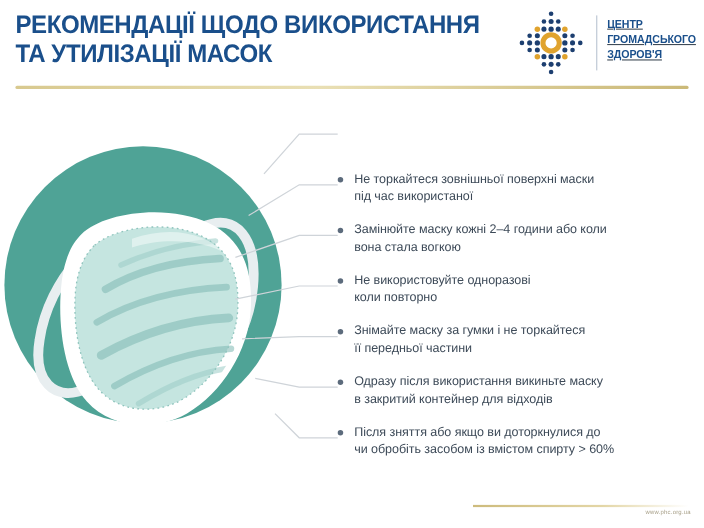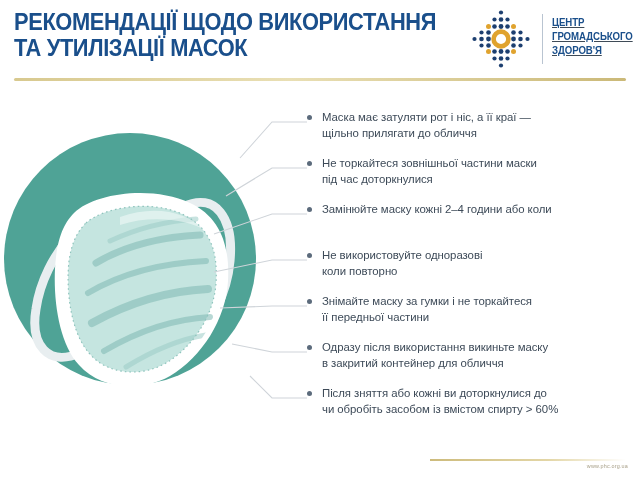--- a/index.html
+++ b/index.html
@@ -269,40 +269,34 @@
     <path d="M34 134 L92 114 L127 114"></path>
     <path d="M34 172 L92 160 L127 160"></path>
     <path d="M40 208 L92 206 L127 206"></path>
     <path d="M52 244 L92 252 L127 252"></path>
     <path d="M70 276 L92 298 L127 298"></path>
   </g>
 </svg>
 
 <div id="tips-list">
 
-  <div class="tip" style="top:10px">
-    <span class="tip-bullet"></span>
-    <div class="tip-text">
-      <div>Маска має затуляти рот і ніс, а її краї —</div>
-      <div>щільно прилягати до обличчя</div>
-    </div>
-  </div>
 
   <div class="tip" style="top:56px">
     <span class="tip-bullet"></span>
     <div class="tip-text">
-      <div>Не торкайтеся зовнішньої частини маски</div>
-      <div>під час доторкнулися</div>
+      <div>Не торкайтеся зовнішньої поверхні маски</div>
+      <div>під час використаної</div>
     </div>
   </div>
 
   <div class="tip" style="top:102px">
     <span class="tip-bullet"></span>
     <div class="tip-text">
       <div>Замінюйте маску кожні 2–4 години або коли</div>
+      <div>вона стала вогкою</div>
     </div>
   </div>
 
   <div class="tip" style="top:148px">
     <span class="tip-bullet"></span>
     <div class="tip-text">
       <div>Не використовуйте одноразові</div>
       <div>коли повторно</div>
     </div>
   </div>
@@ -312,28 +306,28 @@
     <div class="tip-text">
       <div>Знімайте маску за гумки і не торкайтеся</div>
       <div>її передньої частини</div>
     </div>
   </div>
 
   <div class="tip" style="top:240px">
     <span class="tip-bullet"></span>
     <div class="tip-text">
       <div>Одразу після використання викиньте маску</div>
-      <div>в закритий контейнер для обличчя</div>
+      <div>в закритий контейнер для відходів</div>
     </div>
   </div>
 
   <div class="tip" style="top:286px">
     <span class="tip-bullet"></span>
     <div class="tip-text">
-      <div>Після зняття або кожні ви доторкнулися до</div>
+      <div>Після зняття або якщо ви доторкнулися до</div>
       <div>чи обробіть засобом із вмістом спирту &gt; 60%</div>
     </div>
   </div>
 
 </div>
 
 <div id="footer-rule"></div>
 <div id="watermark">www.phc.org.ua</div>
 
 </body></html>

